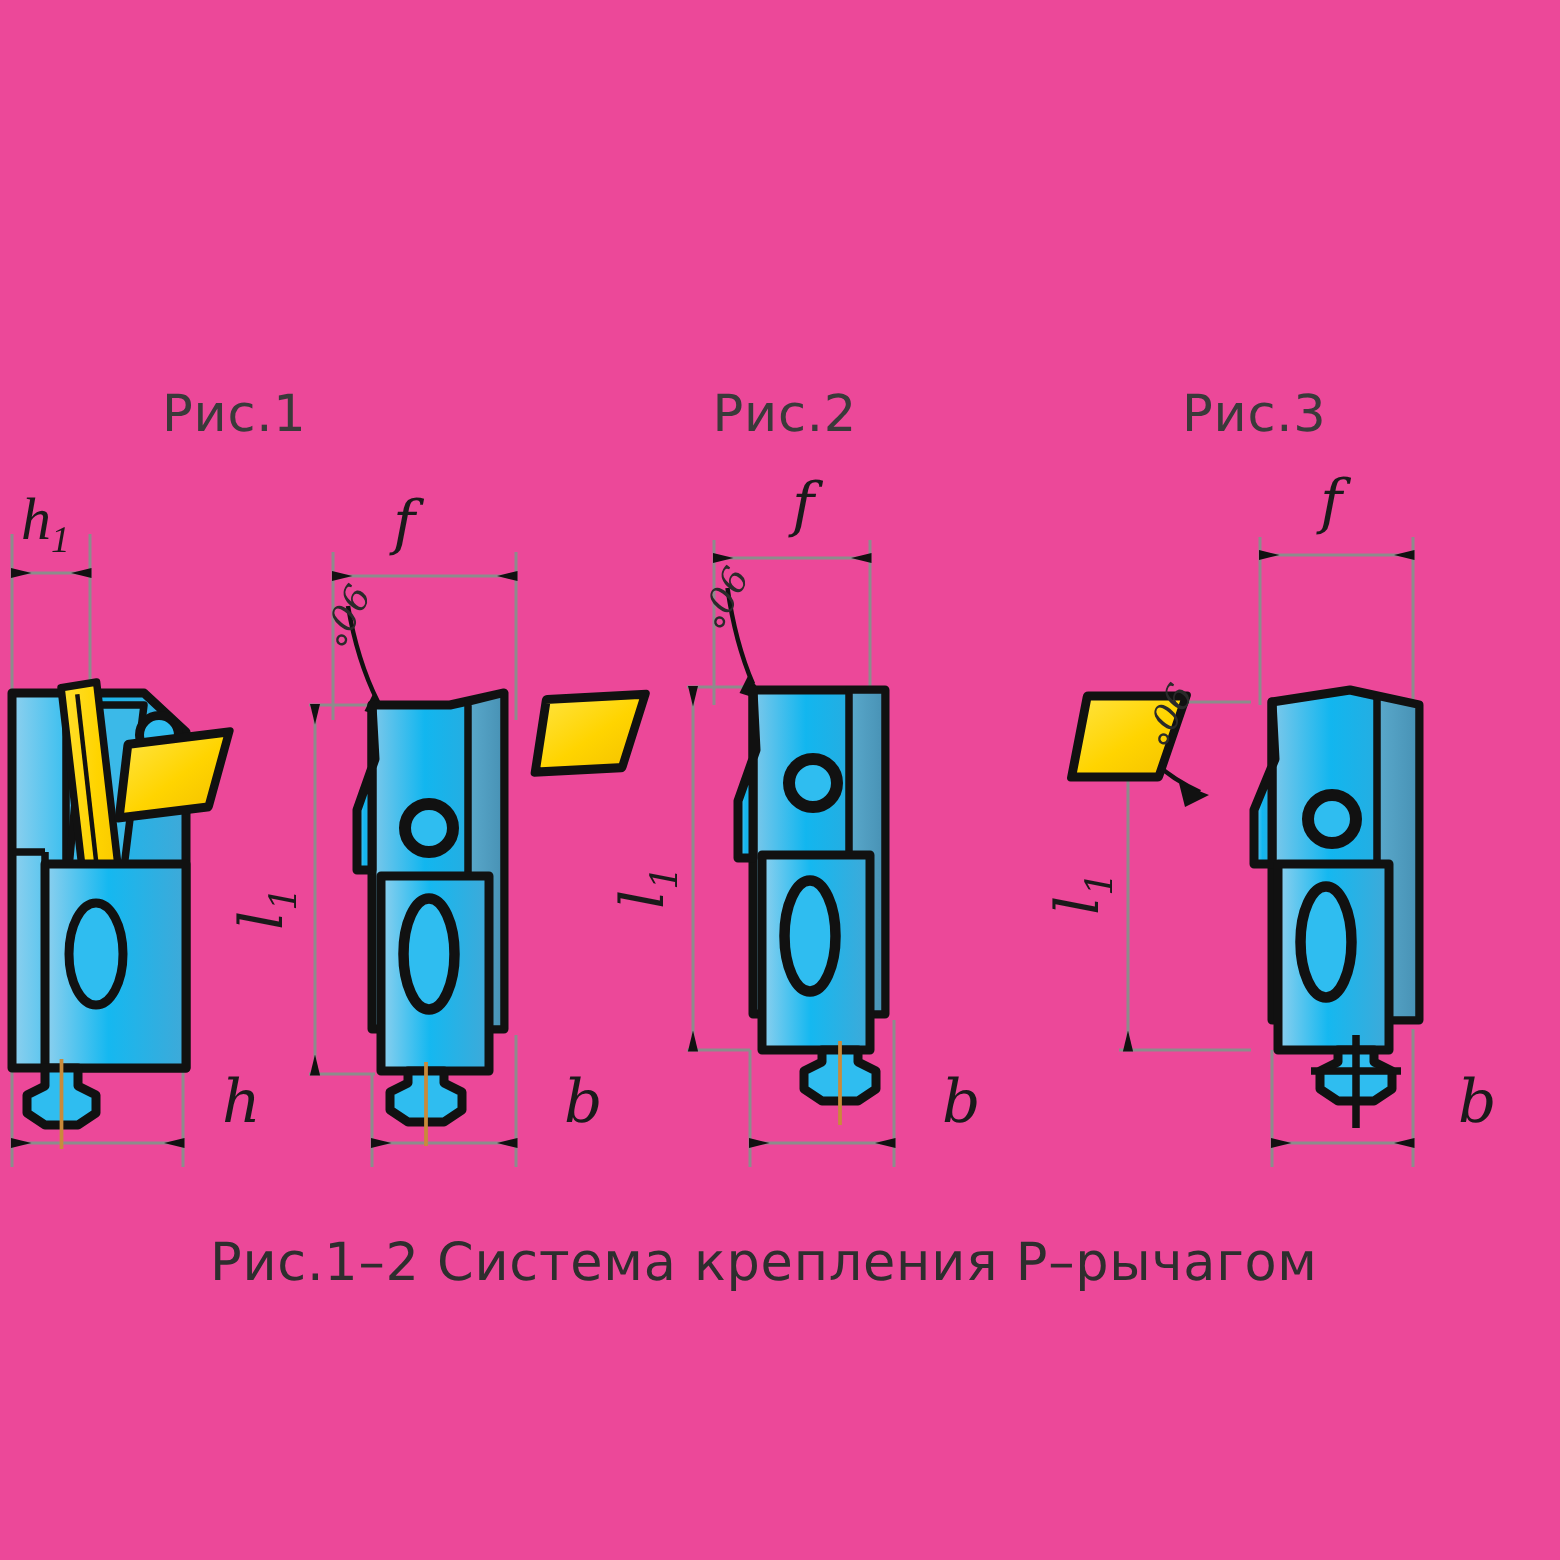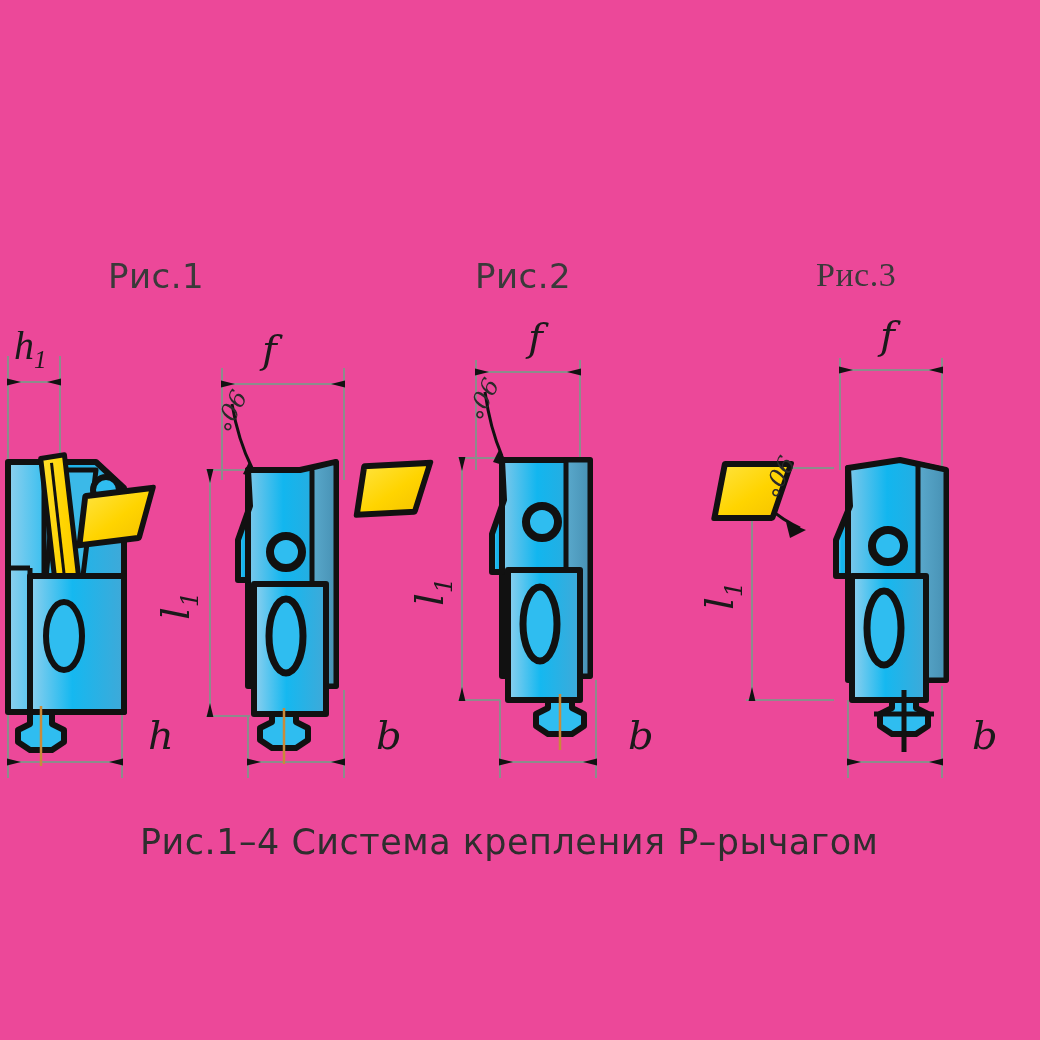--- a/index.html
+++ b/index.html
@@ -231,21 +231,21 @@
       <path d="M852,576 L926,576 L926,700 L852,700 Z" fill="url(#gradBodyV)" stroke="#111111" stroke-width="6" stroke-linejoin="round"></path>
       <ellipse cx="884" cy="628" rx="17" ry="37" fill="#2fbdf0" stroke="#111111" stroke-width="7"></ellipse>
       <path d="M892,700 L892,708 L880,714 L880,726 L892,734 L916,734 L928,726 L928,714 L916,708 L916,700 Z" fill="#2fbdf0" stroke="#111111" stroke-width="6" stroke-linejoin="round"></path>
       <line x1="904" y1="690" x2="904" y2="752" stroke="#111111" stroke-width="5"></line>
       <line x1="874" y1="714" x2="934" y2="714" stroke="#111111" stroke-width="5"></line>
     </g>
   </svg>
 
   <div class="fig-title" style="left:108px; top:256px;">Рис.1</div>
   <div class="fig-title" style="left:475px; top:256px;">Рис.2</div>
-  <div class="fig-title" style="left:816px; top:256px;font-family:Liberation Serif, serif;">Рис.3</div>
+  <div class="fig-title" style="left:788px; top:256px;">Рис.3</div>
 
   <div class="dim-label" style="left:14px; top:322px;font-family:Liberation Serif, serif;"><span>h</span><span class="sub">1</span></div>
 
   <div class="dim-label" style="left:148px; top:712px;">h</div>
 
   <div class="dim-label" style="left:262px; top:326px;">f</div>
 
   <div class="dim-label rot90" style="left:152px; top:620px;"><span>l</span><span class="sub">1</span></div>
 
   <div class="dim-label" style="left:376px; top:712px;">b</div>
@@ -259,15 +259,15 @@
   <div class="dim-label" style="left:880px; top:312px;">f</div>
 
   <div class="dim-label rot90" style="left:696px; top:610px;"><span>l</span><span class="sub">1</span></div>
 
   <div class="dim-label" style="left:972px; top:712px;">b</div>
 
   <div class="ang-label" style="left:252px; top:398px; transform:rotate(118deg);">90°</div>
   <div class="ang-label" style="left:504px; top:386px; transform:rotate(118deg);">90°</div>
   <div class="ang-label" style="left:800px; top:464px; transform:rotate(118deg);">90°</div>
 
-  <div class="caption" style="left:140px; top:822px;">Рис.1–4 Система крепления Р–рычагом</div>
+  <div class="caption" style="left:140px; top:822px;">Рис.1–2 Система крепления Р–рычагом</div>
 
 </div>
 
 </body></html>

